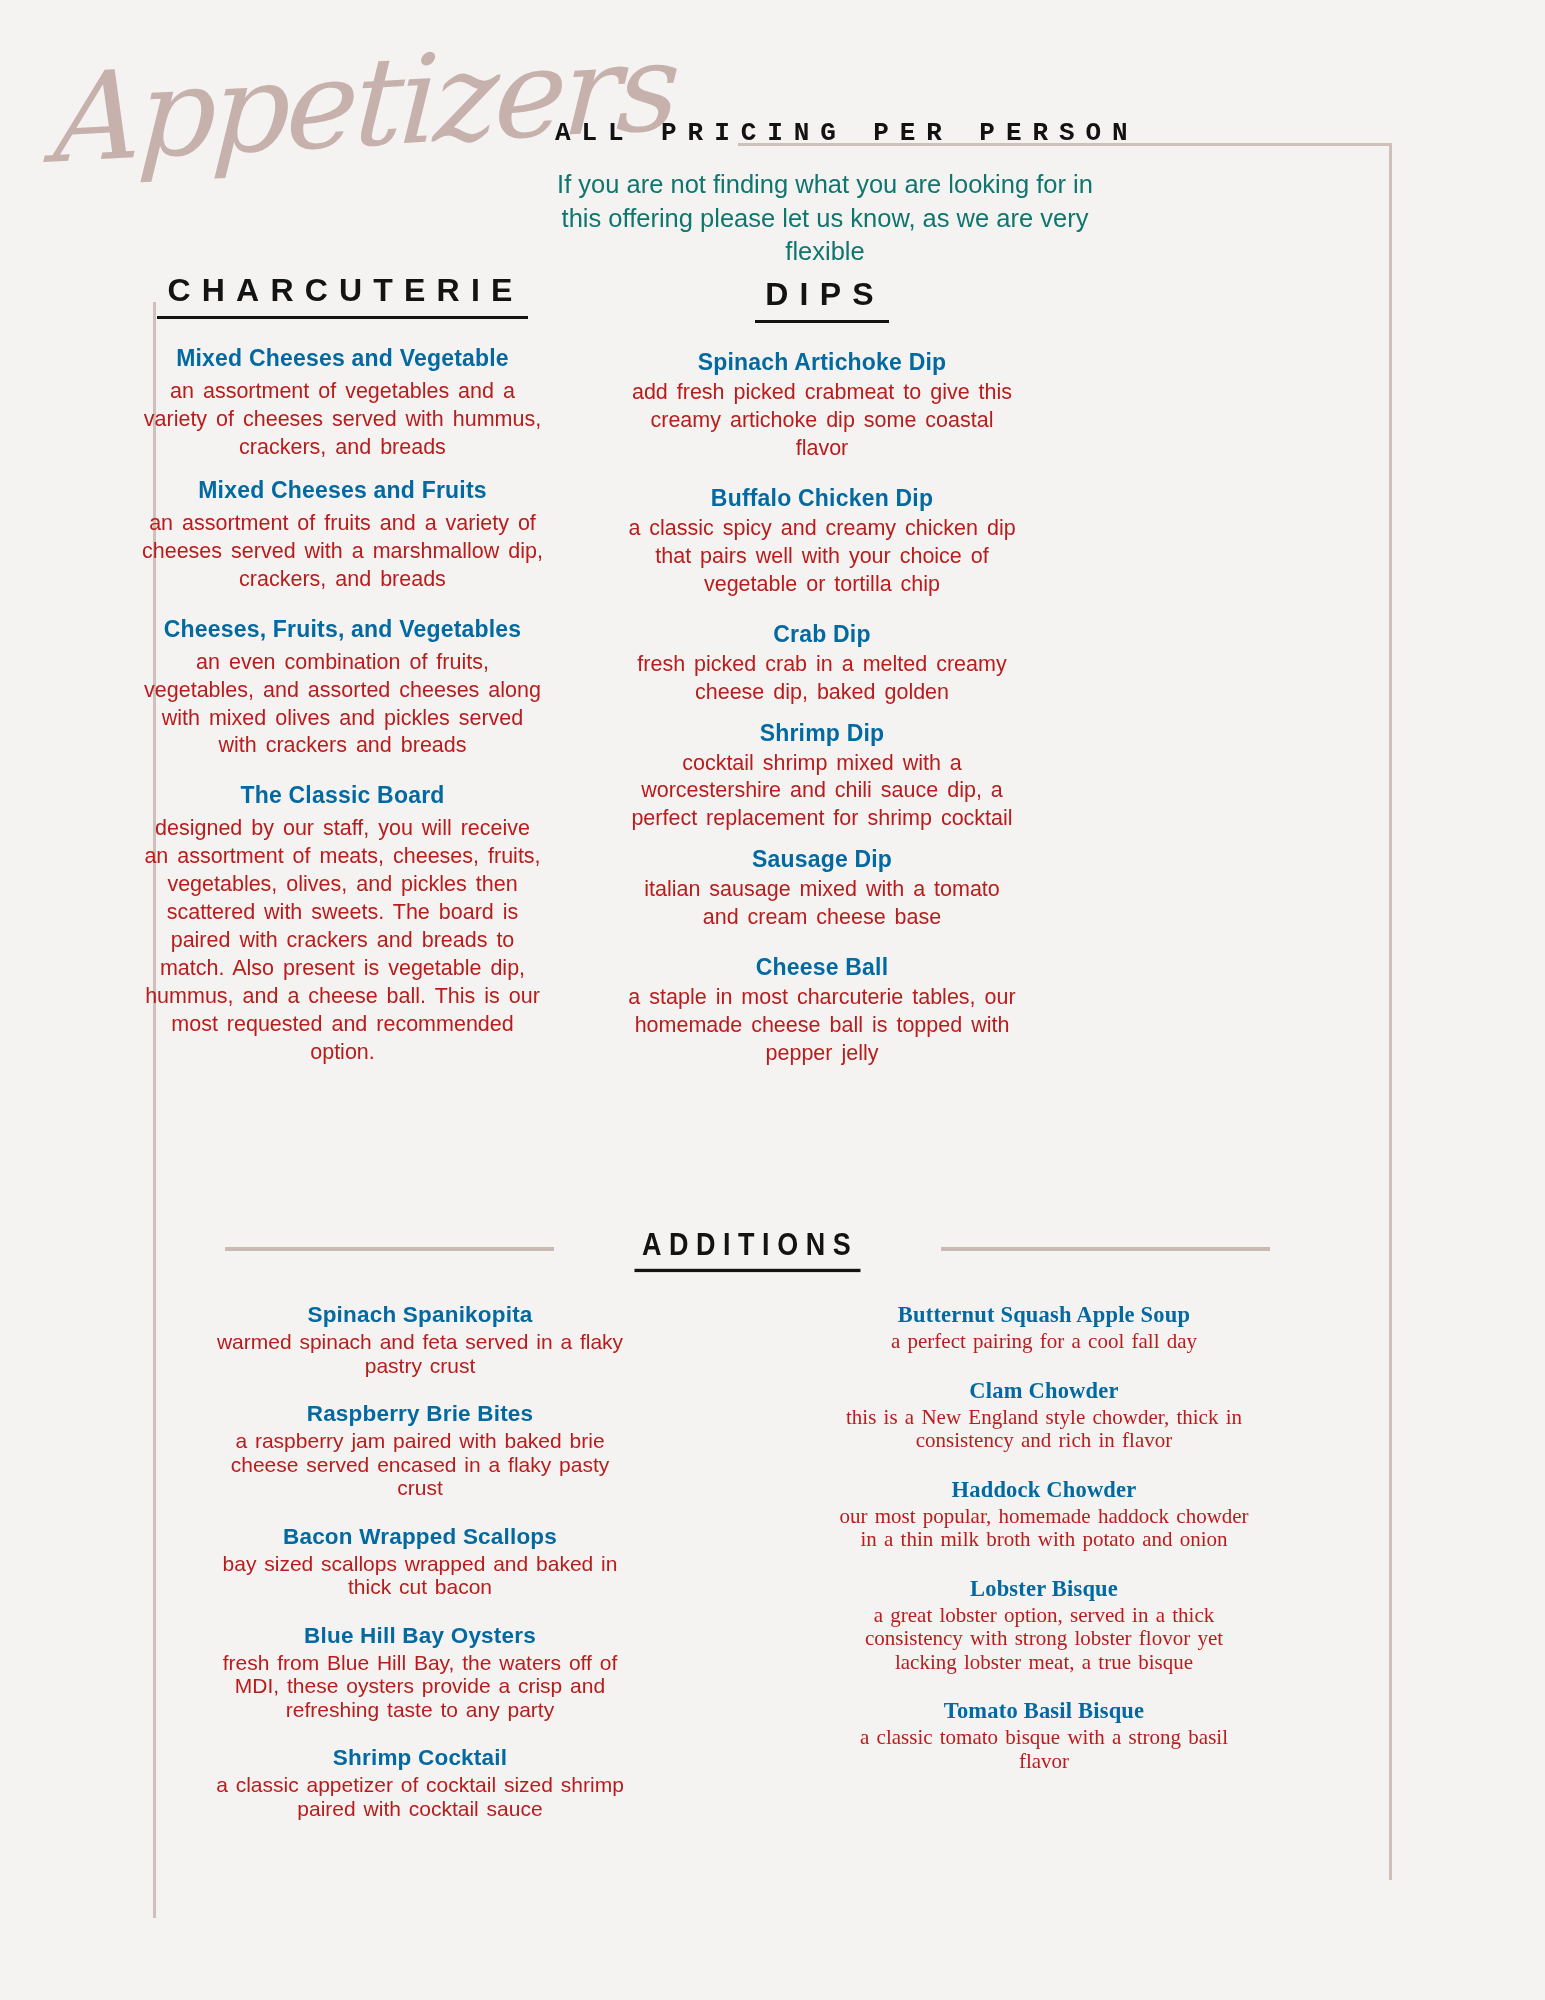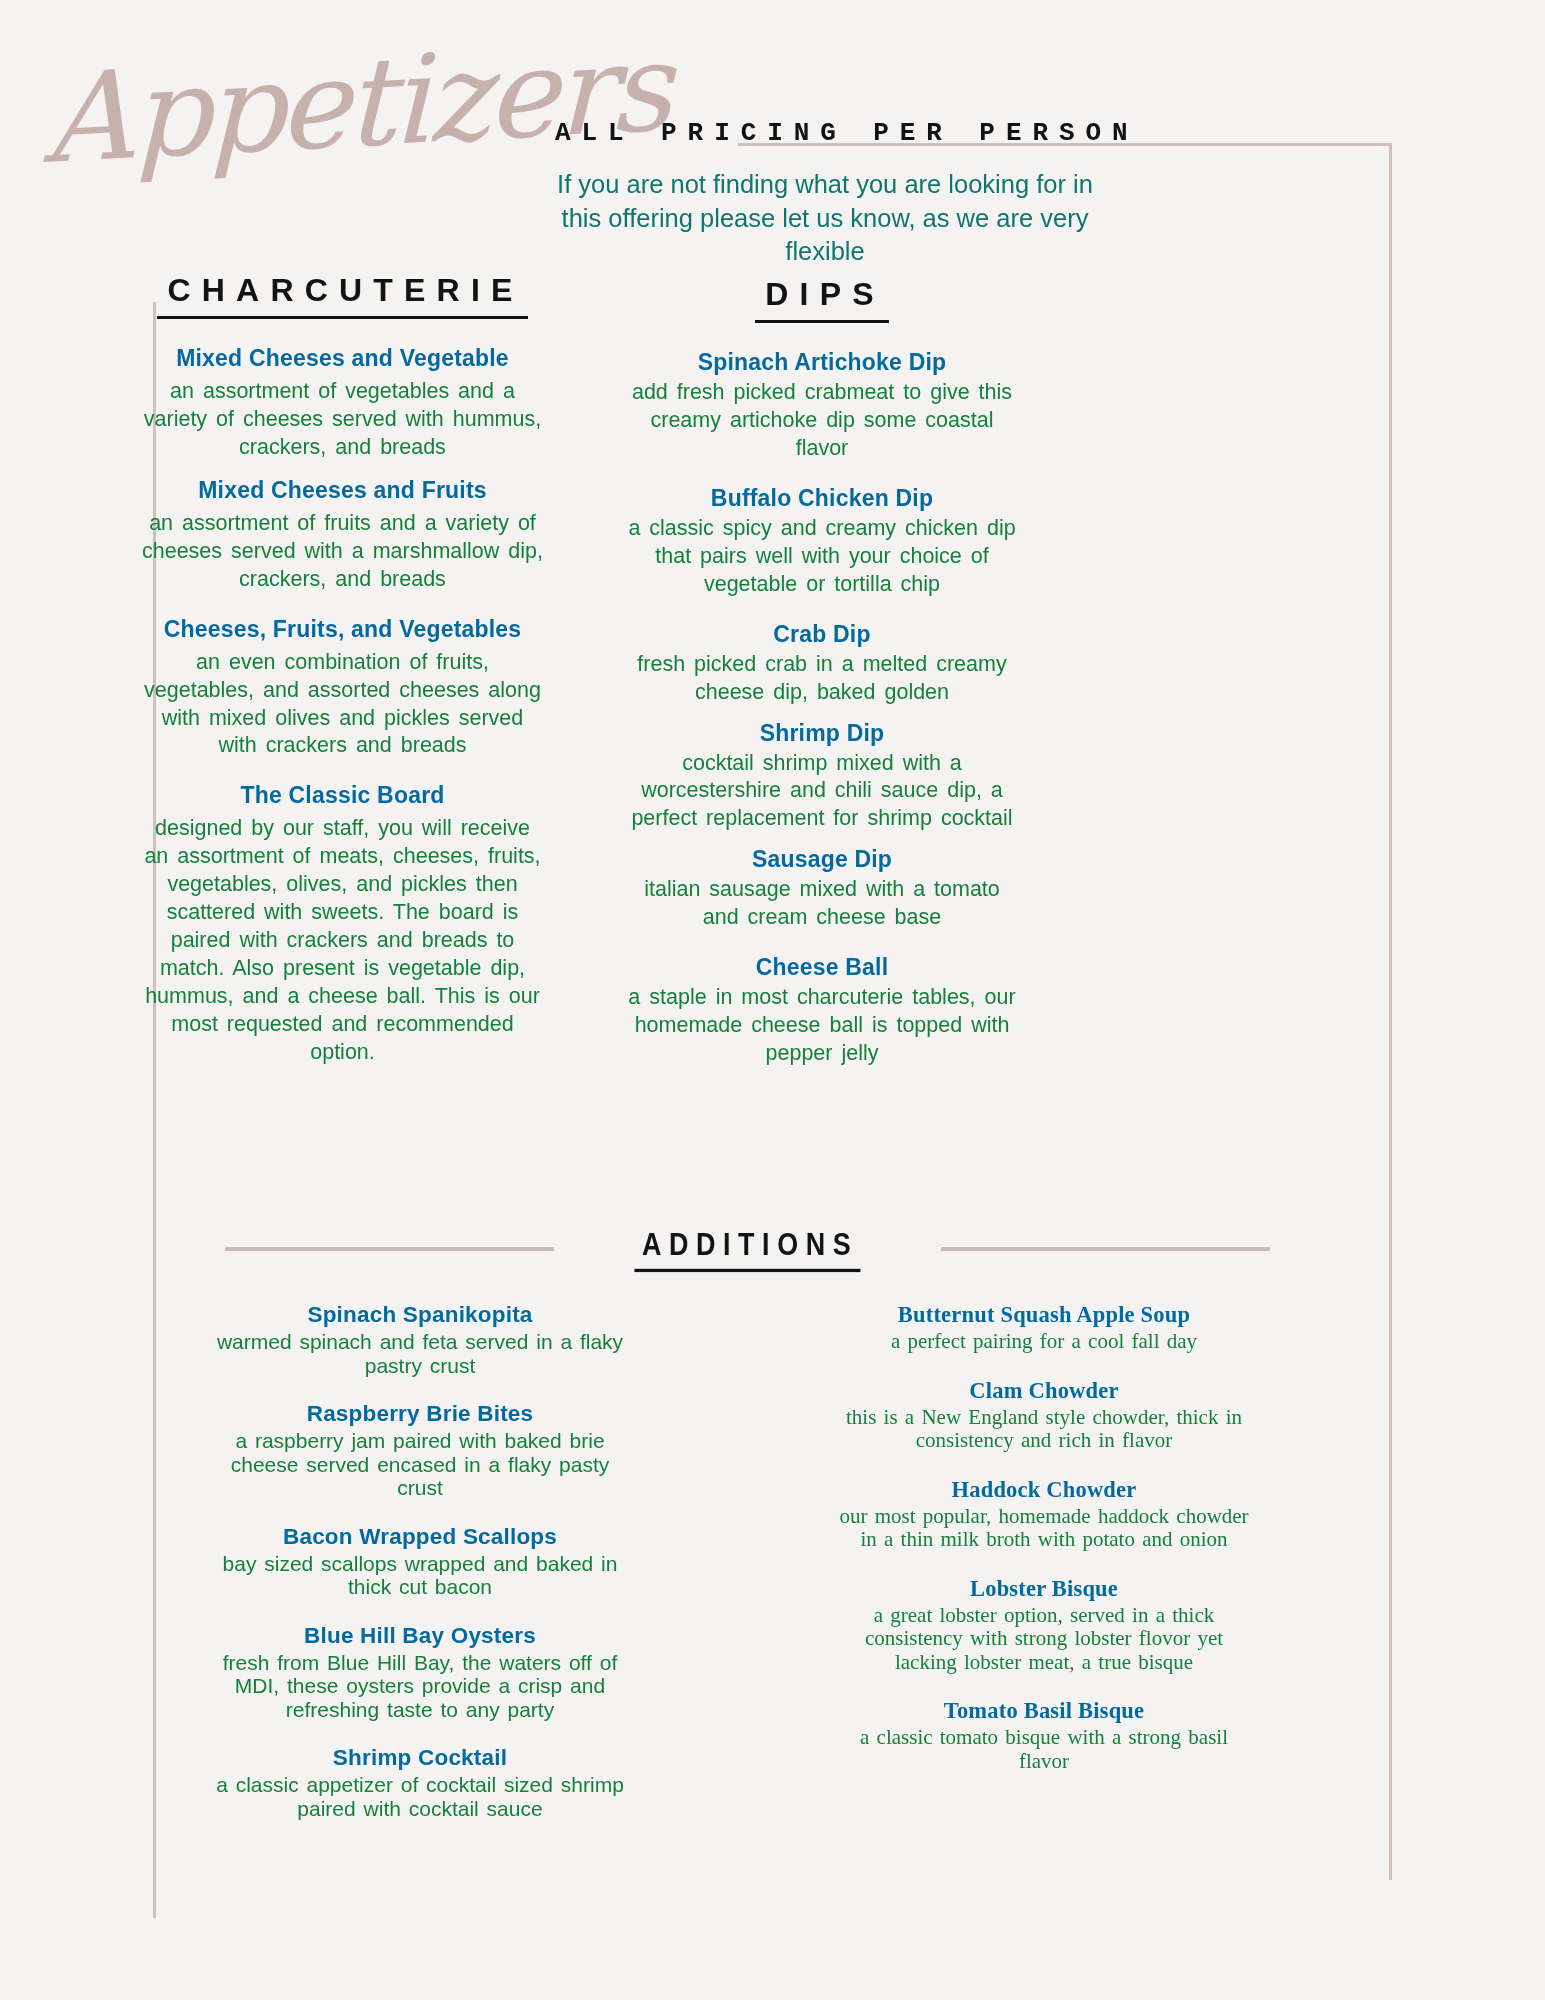--- a/index.html
+++ b/index.html
@@ -41,21 +41,21 @@
     letter-spacing:0.35em;border-bottom:3px solid #131313;
     padding:0 4px 7px 10px;margin-bottom:26px;white-space:nowrap;
   }
 
   
   .col{position:absolute;text-align:center;}
   .col-charcuterie{top:272px;left:140px;width:405px;}
   .col-dips{top:276px;left:622px;width:400px;}
   .item{margin-bottom:15px;}
   .item-title{font-weight:700;font-size:23px;color:#0369a1;margin-bottom:6px;letter-spacing:0.2px;}
-  .item-desc{font-size:21.5px;line-height:1.3;color:#15803d;word-spacing:3px;}
+  .item-desc{font-size:21.5px;line-height:1.3;color:#b91c1c;word-spacing:3px;}
   .col-dips .item{margin-bottom:13px;}
   .col-dips .item-title{margin-bottom:3px;}
   .gap-lg{margin-top:22px;}
 
   
   .additions-head{
     position:absolute;top:1228px;left:225px;width:1045px;
     display:flex;align-items:center;gap:72px;
   }
   .additions-line{flex:1;height:4px;background:#c9bab6;}

